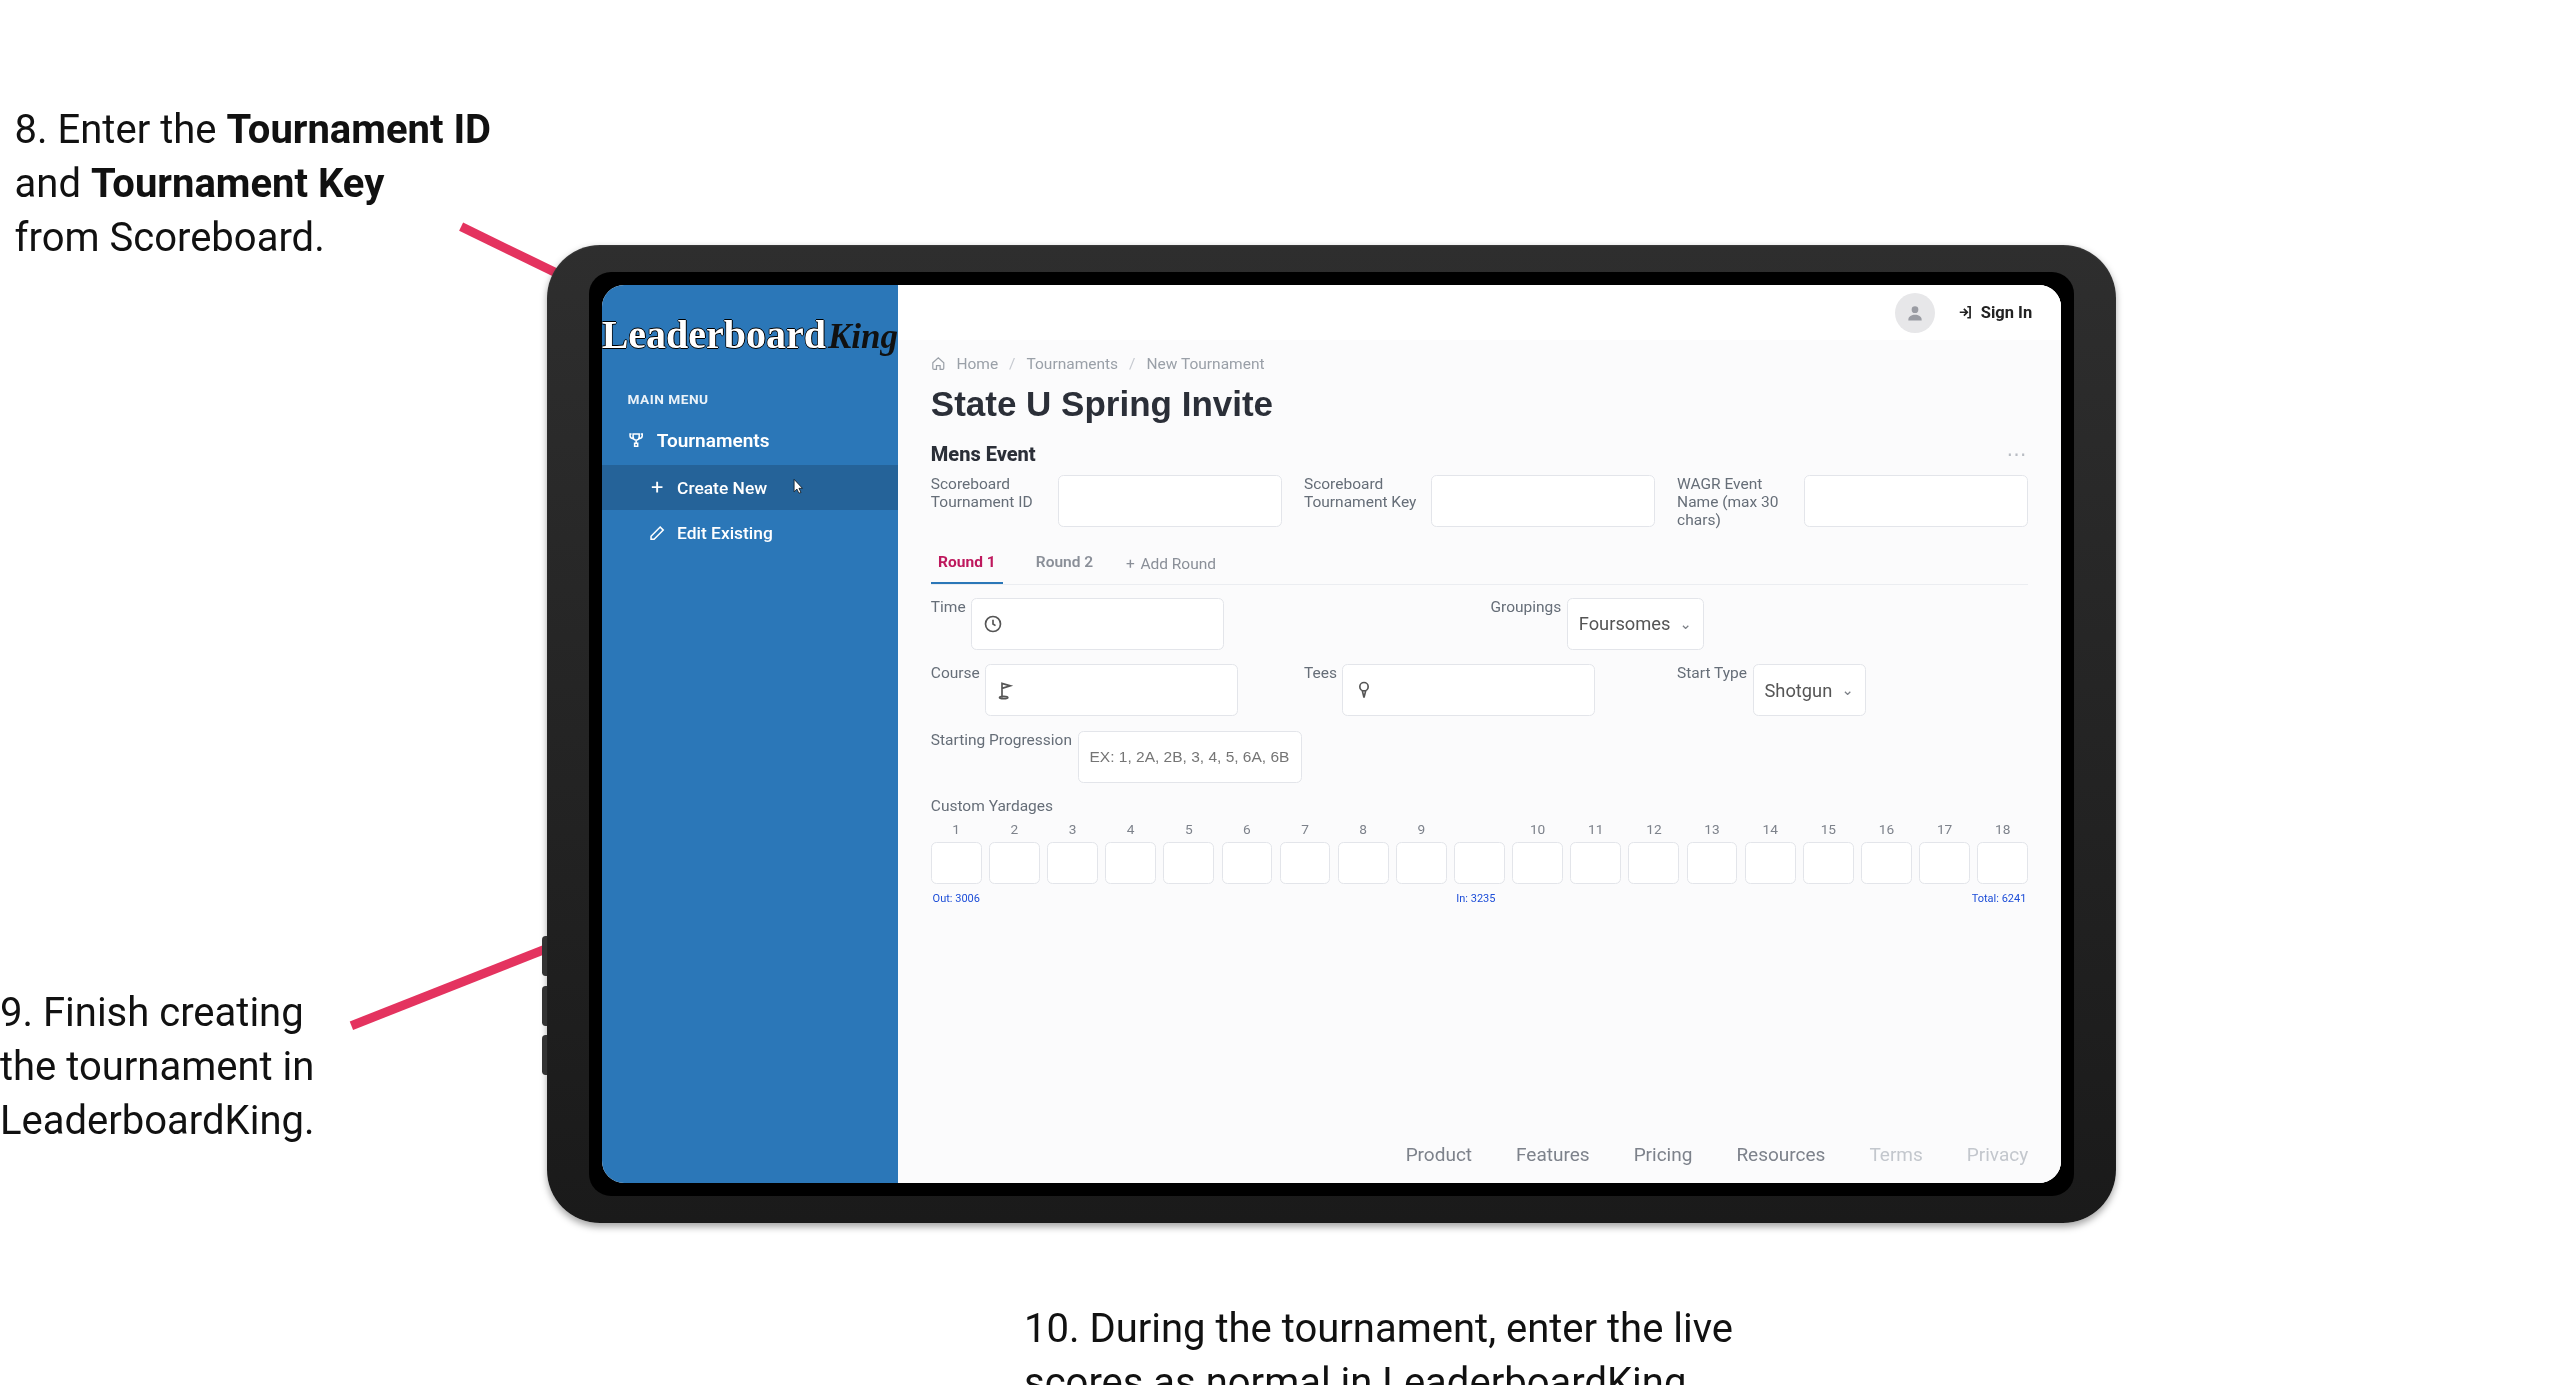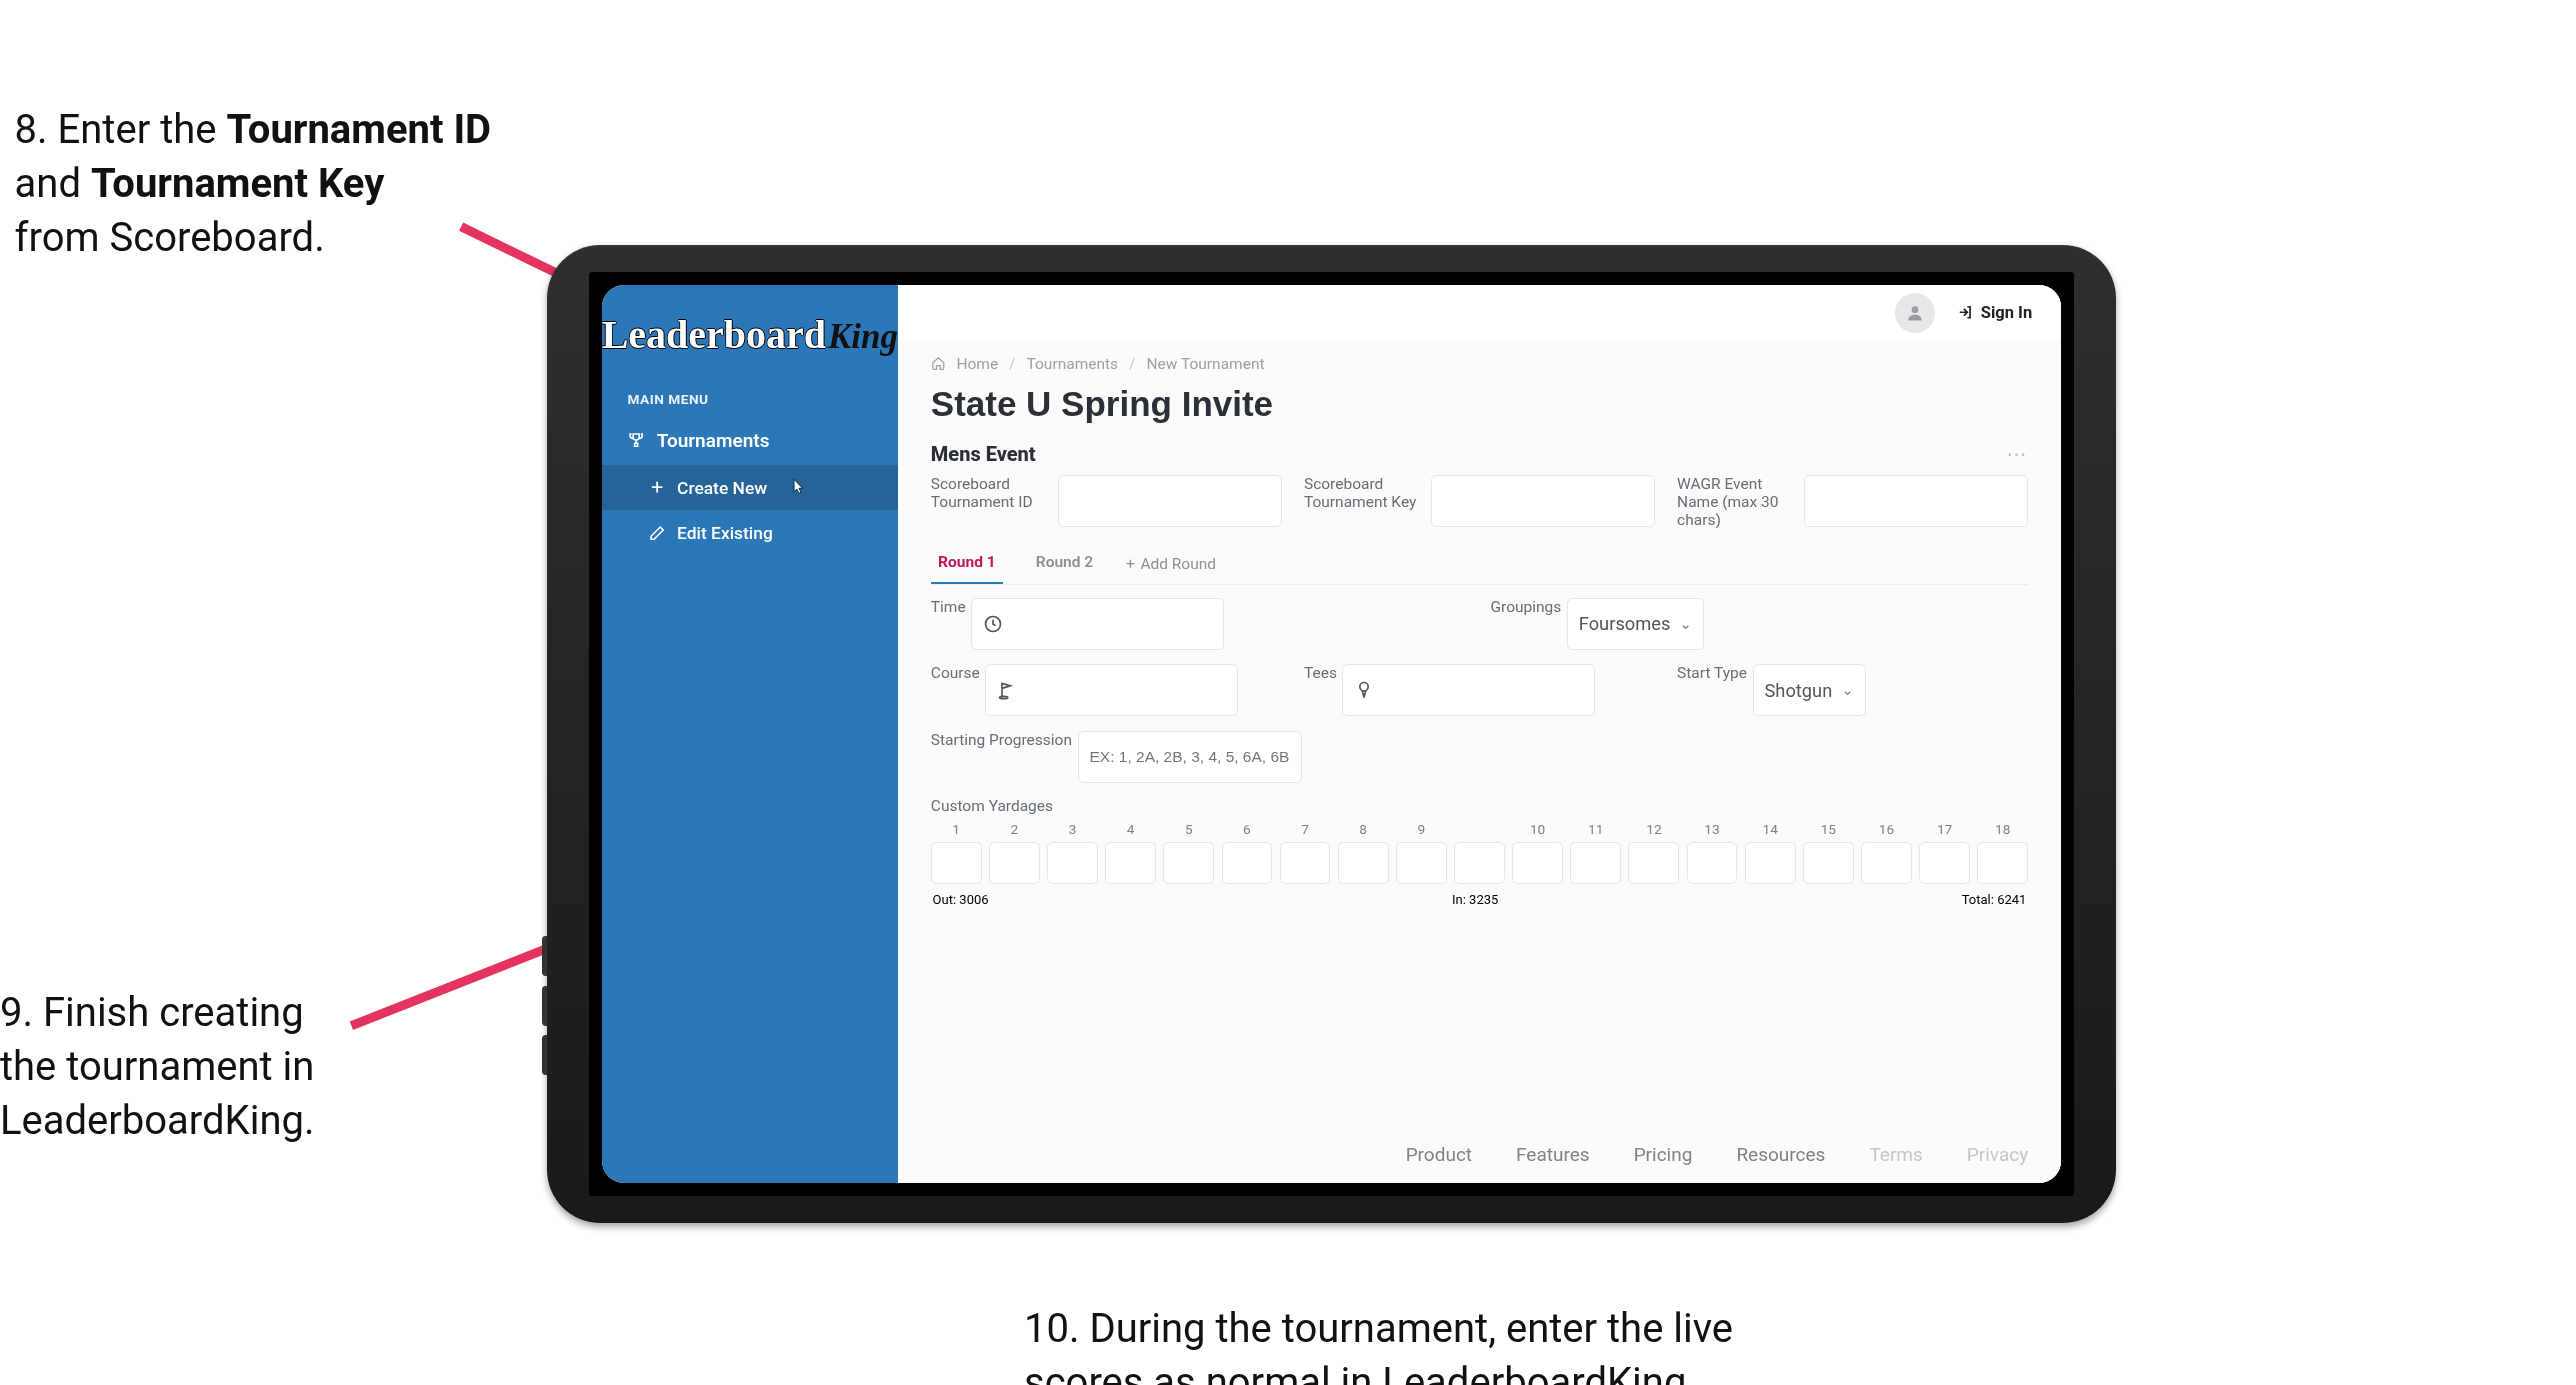--- a/index.html
+++ b/index.html
@@ -34,21 +34,21 @@
     border-radius: 53px;
     box-shadow: 0 3.7px 7.3px rgba(0,0,0,.35), inset 0 0.9px 1.8px rgba(255,255,255,.06);
   }
   .tablet-side-btns { position: absolute; left: -5.5px; top: 691px; width: 5.5px; height: 40px; background:#333; border-radius: 3.7px 0 0 3.7px; }
   .tablet-side-btns.b2 { top: 741px; }
   .tablet-side-btns.b3 { top: 790px; }
   .tablet-inner {
     position: absolute;
     top: 27.4px; left: 42px; right: 42px; bottom: 27.4px;
     background: #000;
-    border-radius: 3px;
+    border-radius: 22px;
     padding: 12.8px;
   }
   .screen {
     width: 100%; height: 100%;
     background: #fff;
     border-radius: 22px;
     overflow: hidden;
     display: flex;
     font-size: 18.3px;
     color: #3b3f4a;
@@ -141,21 +141,21 @@
   .input-icon { width:20px; height:20px; color:#555; }
   .tabs { display:flex; align-items:center; gap:25.6px; border-bottom:0.9px solid #ebedf1; margin-top:5.5px; }
   .tab { padding: 9.1px 7.3px 11px; font-size:15.5px; color:#8a8f98; cursor:pointer; border-bottom: 2.7px solid transparent; font-weight:600;}
   .tab.active { color:#be185d; border-bottom-color:#2b77b8; font-weight:700;}
   .add-round { color:#8a8f98; font-size:15.5px; display:flex; align-items:center; gap:5.5px; cursor:pointer;}
   .yardage-row { display:flex; gap:7.3px; margin-top:5.5px; }
   .y-col { flex:1; display:flex; flex-direction:column; align-items:center; gap:5.5px;}
   .y-num { font-size:13.7px; color:#7d828b;}
   .y-box { width:100%; height:42px; border:0.9px solid #e3e5ea; border-radius:5.5px; background:#fff;}
   .y-box.spacer { border:0.9px solid #e3e5ea;}
-  .totals { display:flex; justify-content:space-between; font-size:13px; color:#000000; padding:7.3px 1.8px 0;}
+  .totals { display:flex; justify-content:space-between; font-size:11px; color:#1d4ed8; padding:7.3px 1.8px 0;}
   .footer-links {
     display:flex; justify-content:flex-end; gap:44px; padding: 29px 33px 16.5px; color:#7d828b; font-size:19px;
     background:#fbfbfc;
   }
   .footer-links span { cursor:pointer; }
   .footer-links .muted { color:#c3c7cd; }
 </style>
 </head>
 <body>
 

